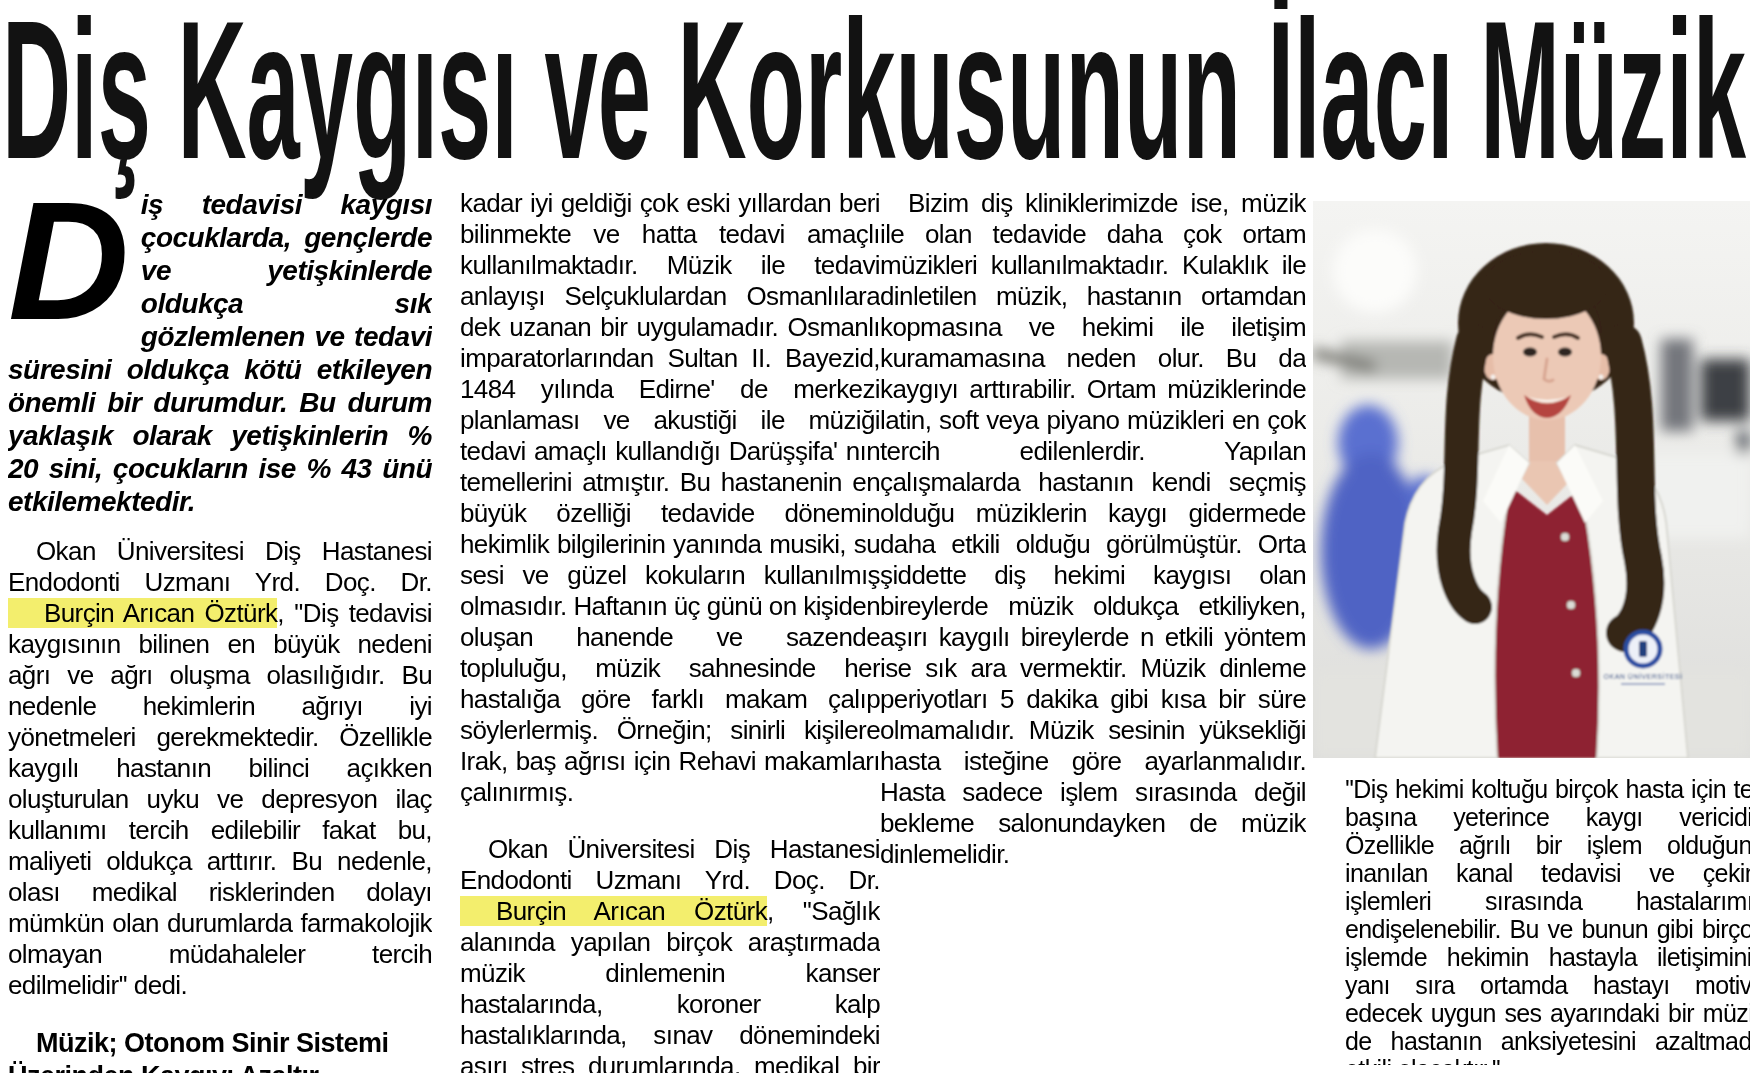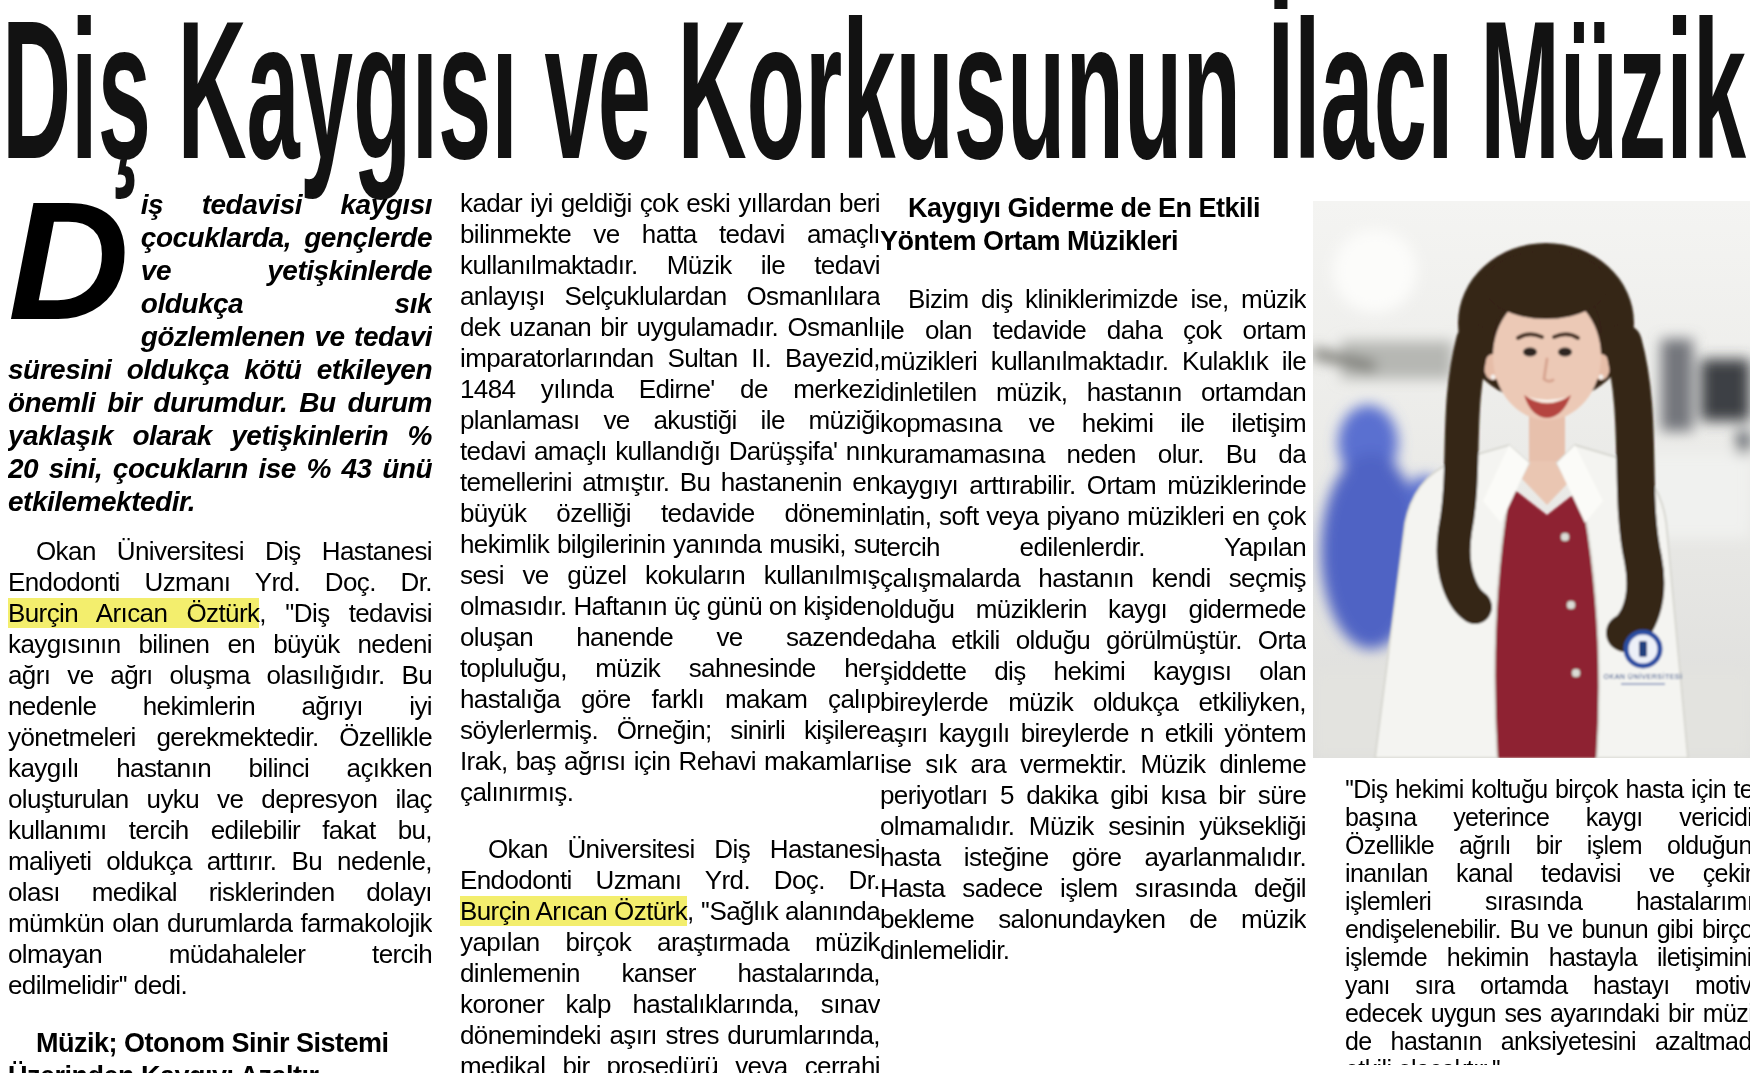--- a/index.html
+++ b/index.html
@@ -13,21 +13,21 @@
   .col2{left:460px;width:420px;}
   .col3{left:880px;width:426px;}
   p.body{margin:0 0 26px 0;font-size:26px;line-height:31px;letter-spacing:-0.6px;text-indent:28px;}
   p.noindent{text-indent:0;}
   p.lead{margin:0 0 18px 0;font-size:28px;line-height:33px;letter-spacing:-0.5px;
          font-weight:bold;font-style:italic;text-indent:0;}
   .dropcap{float:left;font-size:168px;line-height:126px;font-weight:bold;font-style:italic;
            margin:10px 12px 0 0;}
   h3.subhead{margin:4px 0 26px 0;font-size:27px;line-height:33px;font-weight:bold;
              letter-spacing:-0.5px;text-indent:28px;text-align:left;}
-  .hl{background:#f3ee6d;}
+  .hl{background:#f3ee6d;padding-left:36px;}
   
   .photo{position:absolute;left:1313px;top:201px;width:437px;height:557px;overflow:hidden;}
   
   .caption{position:absolute;left:1345px;top:775px;width:420px;height:290px;overflow:hidden;
            text-align:justify;font-size:25px;line-height:28px;letter-spacing:-0.6px;}
 </style>
 </head>
 <body>
 
 <div class="page">
@@ -42,21 +42,20 @@
     <h3 class="subhead">Müzik; Otonom Sinir Sistemi Üzerinden Kaygıyı Azaltır</h3>
 
   </div>
 
   <div class="col col2">
     <p class="body noindent">kadar iyi geldiği çok eski yıllardan beri bilinmekte ve hatta tedavi amaçlı kullanılmaktadır. Müzik ile tedavi anlayışı Selçuklulardan Osmanlılara dek uzanan bir uygulamadır. Osmanlı imparatorlarından Sultan II. Bayezid, 1484 yılında Edirne' de merkezi planlaması ve akustiği ile müziği tedavi amaçlı kullandığı Darüşşifa' nın temellerini atmıştır. Bu hastanenin en büyük özelliği tedavide dönemin hekimlik bilgilerinin yanında musiki, su sesi ve güzel kokuların kullanılmış olmasıdır. Haftanın üç günü on kişiden oluşan hanende ve sazende topluluğu, müzik sahnesinde her hastalığa göre farklı makam çalıp söylerlermiş. Örneğin; sinirli kişilere Irak, baş ağrısı için Rehavi makamları çalınırmış.</p>
     <p class="body"><span>Okan Üniversitesi Diş Hastanesi Endodonti Uzmanı Yrd. Doç. Dr. </span><span class="hl">Burçin Arıcan Öztürk</span><span>, ''Sağlık alanında yapılan birçok araştırmada müzik dinlemenin kanser hastalarında, koroner kalp hastalıklarında, sınav dönemindeki aşırı stres durumlarında, medikal bir prosedürü veya cerrahi işlemi bekleme sırasında oluşan kaygının azaltılmasında etkili olduğu gösterilmiştir. Artık dünyada bu süreci takip eden müzik terapistleri mevcuttur ve kişiye özel müzik seçimlerine yardımcı olmaktadır. Tüm</span></p>
   </div>
 
   <div class="col col3">
-    <h3 class="subhead">Kaygıyı Giderme de En Etkili Yöntem Ortam Müzikleri</h3>
     <p class="body">Bizim diş kliniklerimizde ise, müzik ile olan tedavide daha çok ortam müzikleri kullanılmaktadır. Kulaklık ile dinletilen müzik, hastanın ortamdan kopmasına ve hekimi ile iletişim kuramamasına neden olur. Bu da kaygıyı arttırabilir. Ortam müziklerinde latin, soft veya piyano müzikleri en çok tercih edilenlerdir. Yapılan çalışmalarda hastanın kendi seçmiş olduğu müziklerin kaygı gidermede daha etkili olduğu görülmüştür. Orta şiddette diş hekimi kaygısı olan bireylerde müzik oldukça etkiliyken, aşırı kaygılı bireylerde  n etkili yöntem ise sık ara vermektir. Müzik dinleme periyotları 5 dakika gibi kısa bir süre olmamalıdır. Müzik sesinin yüksekliği hasta isteğine göre ayarlanmalıdır. Hasta sadece işlem sırasında değil bekleme salonundayken de müzik dinlemelidir.</p>
 
   </div>
 
   <div class="photo">
     <svg width="437" height="557" viewBox="0 0 437 557">
       <defs>
         <linearGradient id="bgGrad" x1="0" y1="0" x2="0" y2="1">
           <stop offset="0" stop-color="#f4f4f2"></stop>
           <stop offset="0.55" stop-color="#e9e9e6"></stop>

